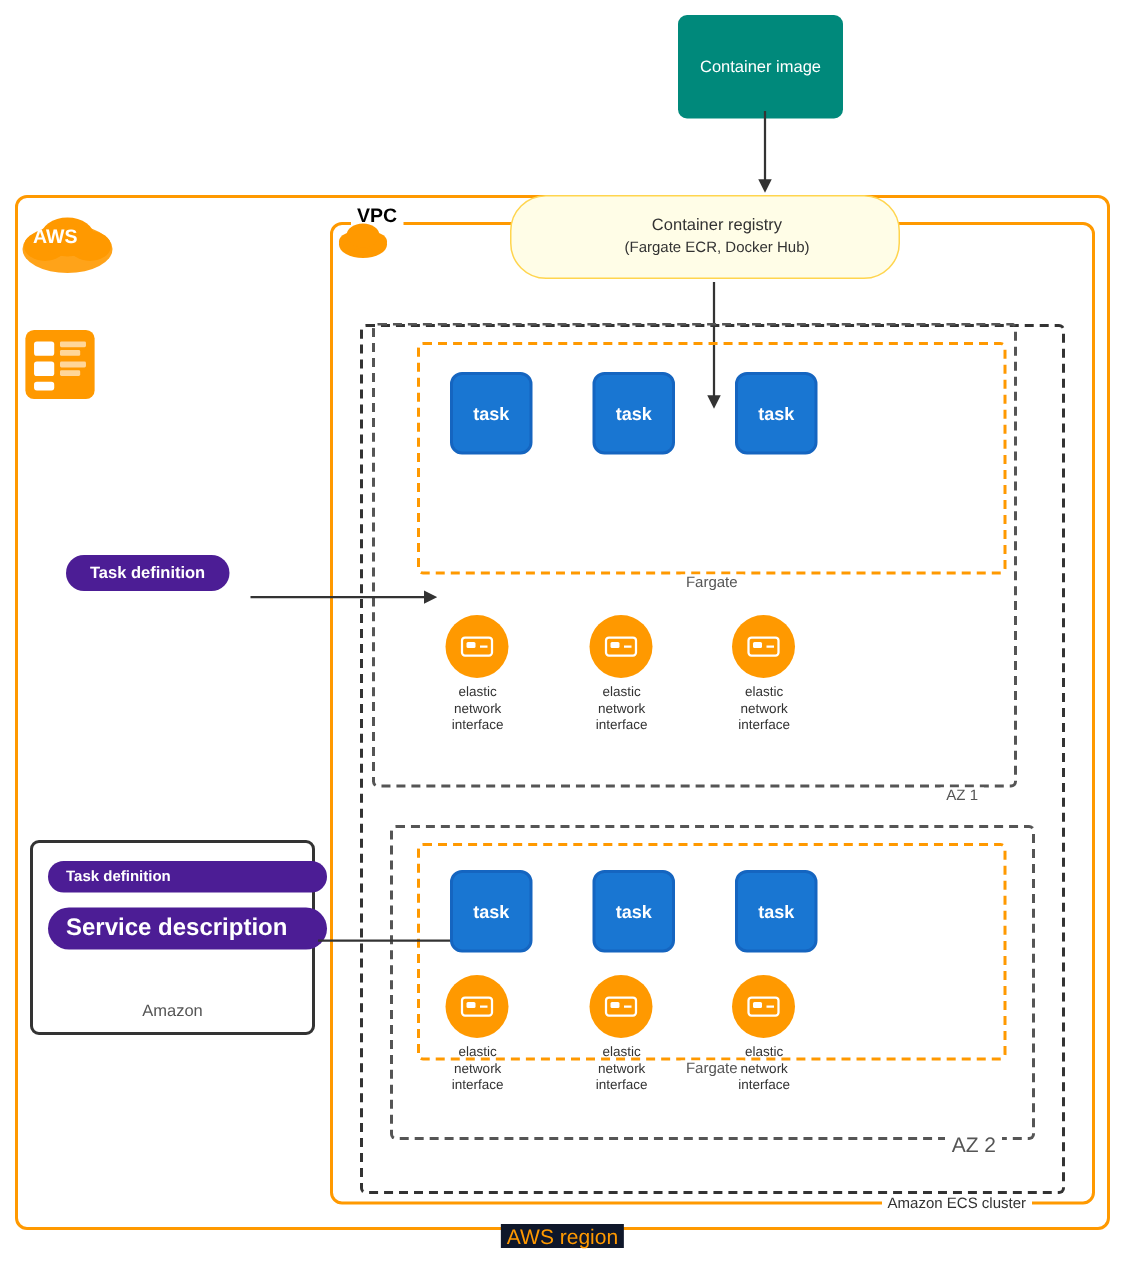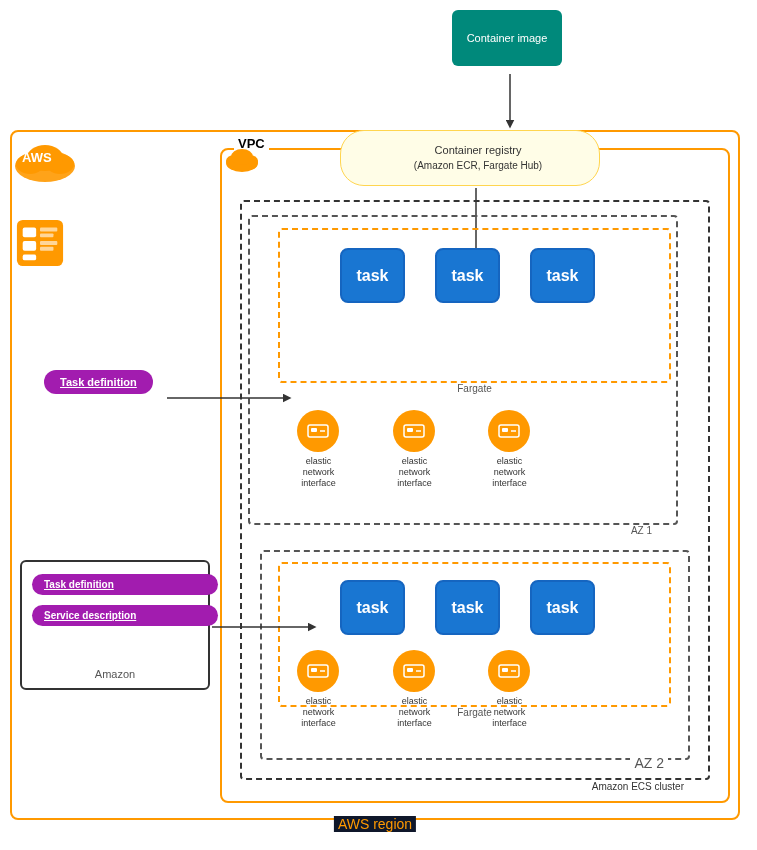--- a/index.html
+++ b/index.html
@@ -52,21 +52,21 @@
       font-size: 13px;
       font-weight: bold;
       background: #fff;
       padding: 0 4px;
     }
 
     
     .ecs-cluster {
       position: absolute;
       left: 240px;
-      top: 200px;
+      top: 216px;
       width: 470px;
       height: 580px;
       border: 2px dashed #333;
       border-radius: 4px;
     }
     .ecs-cluster-label {
       position: absolute;
       bottom: -14px;
       right: 20px;
       color: #333;
@@ -173,46 +173,45 @@
       font-size: 11px;
       color: #333;
     }
 
     
     .container-image {
       position: absolute;
       left: 452px;
       top: 10px;
       width: 110px;
-      height: 56px;
+      height: 69px;
       background: #00897B;
       border-radius: 6px;
       display: flex;
       align-items: center;
       justify-content: center;
       text-align: center;
       font-size: 11px;
       color: #fff;
     }
 
     
     .task-box {
       position: absolute;
-      width: 65px;
+      width: 55px;
       height: 55px;
       background: #1976D2;
       border-radius: 8px;
       display: flex;
       align-items: center;
       justify-content: center;
       color: #fff;
-      font-size: 16px;
+      font-size: 12px;
       font-weight: bold;
       border: 2px solid #1565C0;
-      margin-left: 40px;
     }
     .eni-circle {
       width: 42px;
       height: 42px;
       background: #FF9900;
       border-radius: 50%;
       display: flex;
       align-items: center;
       justify-content: center;
     }
@@ -220,28 +219,27 @@
       position: absolute;
       text-align: center;
       font-size: 9px;
       color: #333;
       line-height: 1.2;
     }
 
     
     .task-def-pill {
       position: absolute;
-      background: #a21caf;
+      background: #4c1d95;
       color: #fff;
       border-radius: 20px;
       padding: 6px 16px;
       font-size: 11px;
       font-weight: bold;
       white-space: nowrap;
-      text-decoration: underline;
     }
 
     
     .service-box {
       position: absolute;
       left: 20px;
       top: 560px;
       width: 190px;
       height: 130px;
       border: 2px solid #333;
@@ -319,21 +317,21 @@
 <svg class="arrow-svg" style="left:500px;top:72px;width:20px;height:60px;" viewBox="0 0 20 60">
   <defs>
       <marker id="arr1" markerWidth="6" markerHeight="6" refX="3" refY="3" orient="auto">
         <path d="M0,0 L6,3 L0,6 Z" fill="#333"></path>
       </marker>
     </defs>
   <line x1="10" y1="2" x2="10" y2="52" stroke="#333" stroke-width="1.5" marker-end="url(#arr1)"></line>
 </svg>
 
 <div class="container-registry">
-  <span style="font-size:11px;color:#333;text-align:center;line-height:1.4;margin-left:16px;">Container registry<br><span style="font-size:10px;">(Amazon ECR, Fargate Hub)</span></span>
+  <span style="font-size:11px;color:#333;text-align:center;line-height:1.4;margin-left:16px;">Container registry<br><span style="font-size:10px;">(Fargate ECR, Docker Hub)</span></span>
 </div>
 
 <svg class="arrow-svg" style="left:466px;top:186px;width:20px;height:90px;" viewBox="0 0 20 90">
   <defs>
       <marker id="arr2" markerWidth="6" markerHeight="6" refX="3" refY="3" orient="auto">
         <path d="M0,0 L6,3 L0,6 Z" fill="#333"></path>
       </marker>
     </defs>
   <line x1="10" y1="2" x2="10" y2="82" stroke="#333" stroke-width="1.5" marker-end="url(#arr2)"></line>
 </svg>
@@ -411,21 +409,21 @@
       <line x1="14" y1="12" x2="19" y2="12" stroke="#fff" stroke-width="1.5"></line>
     </svg>
   </div>
   <div class="eni-label" style="width:55px;top:46px;left:-6px;">elastic network<br>interface</div>
 </div>
 
 <div class="service-box">
   <div class="task-def-pill" style="position:relative;left:10px;top:12px;font-size:10px;padding:5px 12px;">
     <span>Task definition</span>
   </div>
-  <div class="task-def-pill" style="position:relative;left:10px;top:22px;font-size:10px;padding:5px 12px;">
+  <div class="task-def-pill" style="position:relative;left:10px;top:22px;font-size:16px;padding:5px 12px;">
     <span>Service description</span>
   </div>
   <span class="service-label">Amazon</span>
 </div>
 
 <svg class="arrow-svg" style="left:210px;top:617px;width:110px;height:20px;" viewBox="0 0 110 20">
   <defs>
       <marker id="arr4" markerWidth="6" markerHeight="6" refX="3" refY="3" orient="auto">
         <path d="M0,0 L6,3 L0,6 Z" fill="#333"></path>
       </marker>

